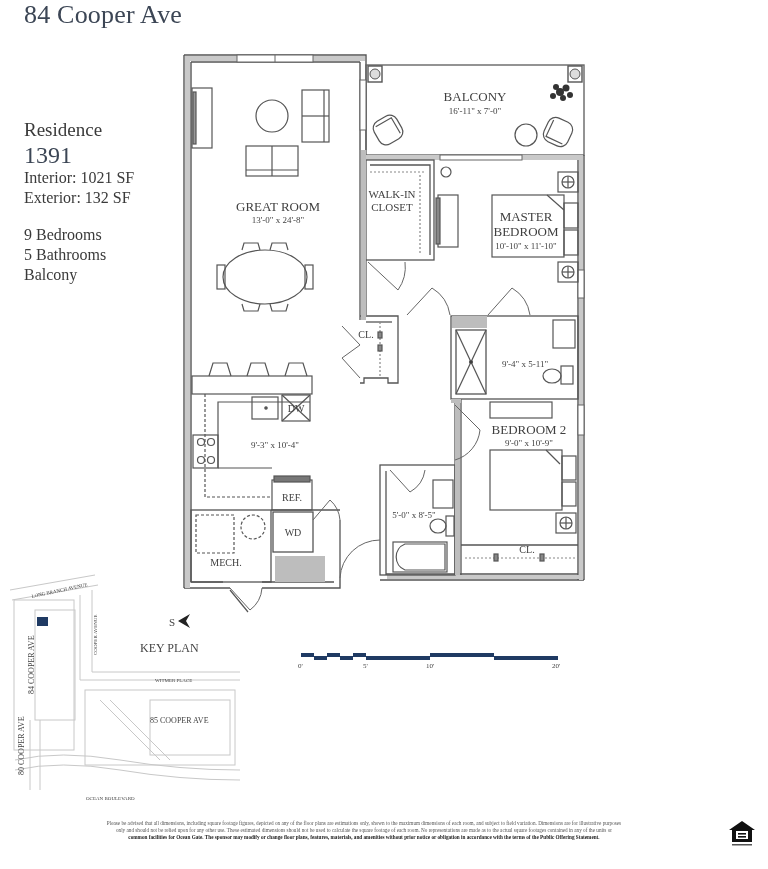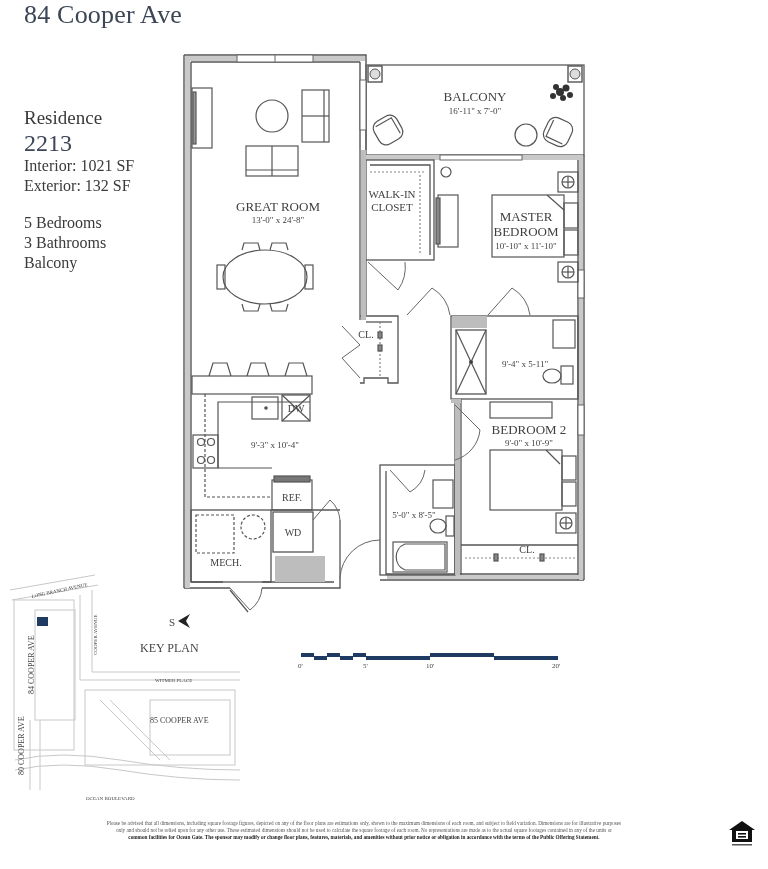--- a/index.html
+++ b/index.html
@@ -1,40 +1,40 @@
 <!DOCTYPE html>
 <html><head>
 <meta charset="utf-8">
 <style>
   html, body { margin:0; padding:0; background:#ffffff; }
   body { width:768px; height:869px; position:relative; overflow:hidden; font-family:"Liberation Serif","DejaVu Serif",serif; color:#3a3f47; }
   .title { position:absolute; left:24px; top:0px; font-size:26px; color:#3c4655; letter-spacing:0.2px; }
-  .info { position:absolute; left:24px; top:106px; font-size:16px; line-height:20px; color:#3a3a3a; }
+  .info { position:absolute; left:24px; top:118px; font-size:16px; line-height:20px; color:#3a3a3a; }
   .info .res { font-size:19px; line-height:24px; }
   .info .num { font-size:24px; line-height:26px; color:#3c4655; }
   .info .gap { height:17px; }
   svg.plan { position:absolute; left:0; top:0; }
   .lbl { font-family:"Liberation Serif","DejaVu Serif",serif; fill:#3f3f3f; }
   .disclaimer { position:absolute; left:14px; top:820px; width:700px; font-size:5.2px; line-height:6.8px; color:#555; text-align:center; }
   .disclaimer b { color:#222; font-weight:bold; }
   .eho { position:absolute; left:727px; top:818px; width:30px; height:30px; }
 </style>
 </head>
 <body>
 
 <div class="title">84 Cooper Ave</div>
 
 <div class="info">
   <div class="res">Residence</div>
-  <div class="num">2213</div>
+  <div class="num">1391</div>
   <div>Interior: 1021 SF</div>
   <div>Exterior: 132 SF</div>
   <div class="gap"></div>
-  <div>5 Bedrooms</div>
-  <div>3 Bathrooms</div>
+  <div>9 Bedrooms</div>
+  <div>5 Bathrooms</div>
   <div>Balcony</div>
 </div>
 
 <svg class="plan" width="768" height="869" viewBox="0 0 768 869">
   <defs>
     <pattern id="hatch" width="4" height="4" patternUnits="userSpaceOnUse">
       <rect width="4" height="4" fill="#bdbdbd"></rect>
     </pattern>
   </defs>
 

